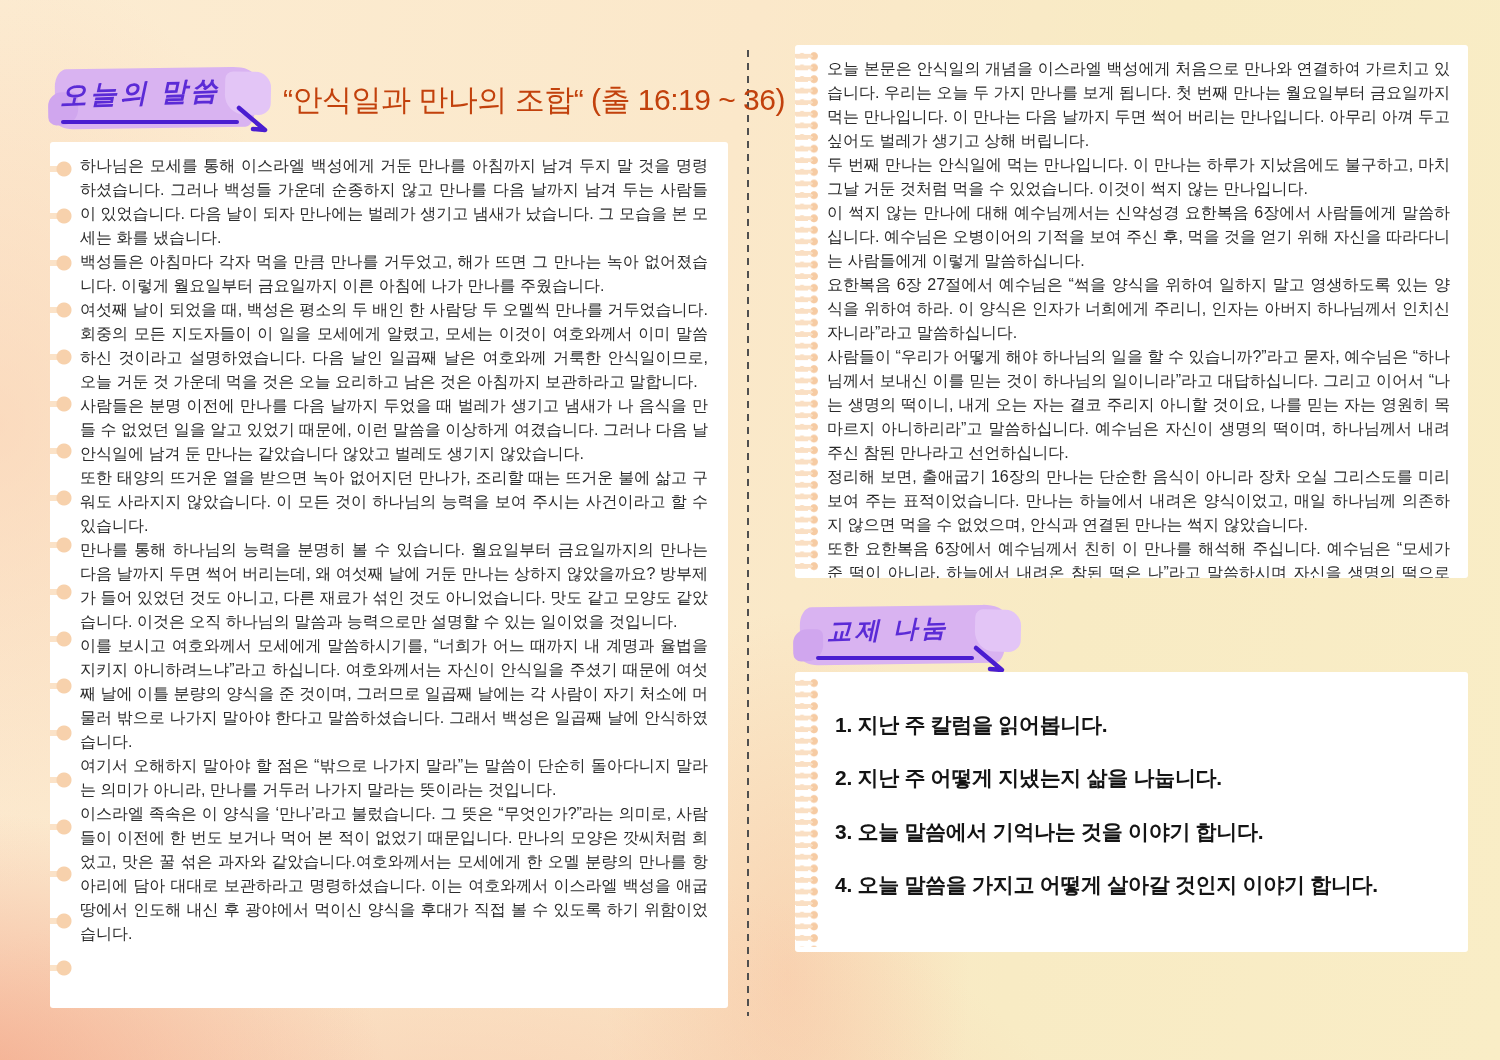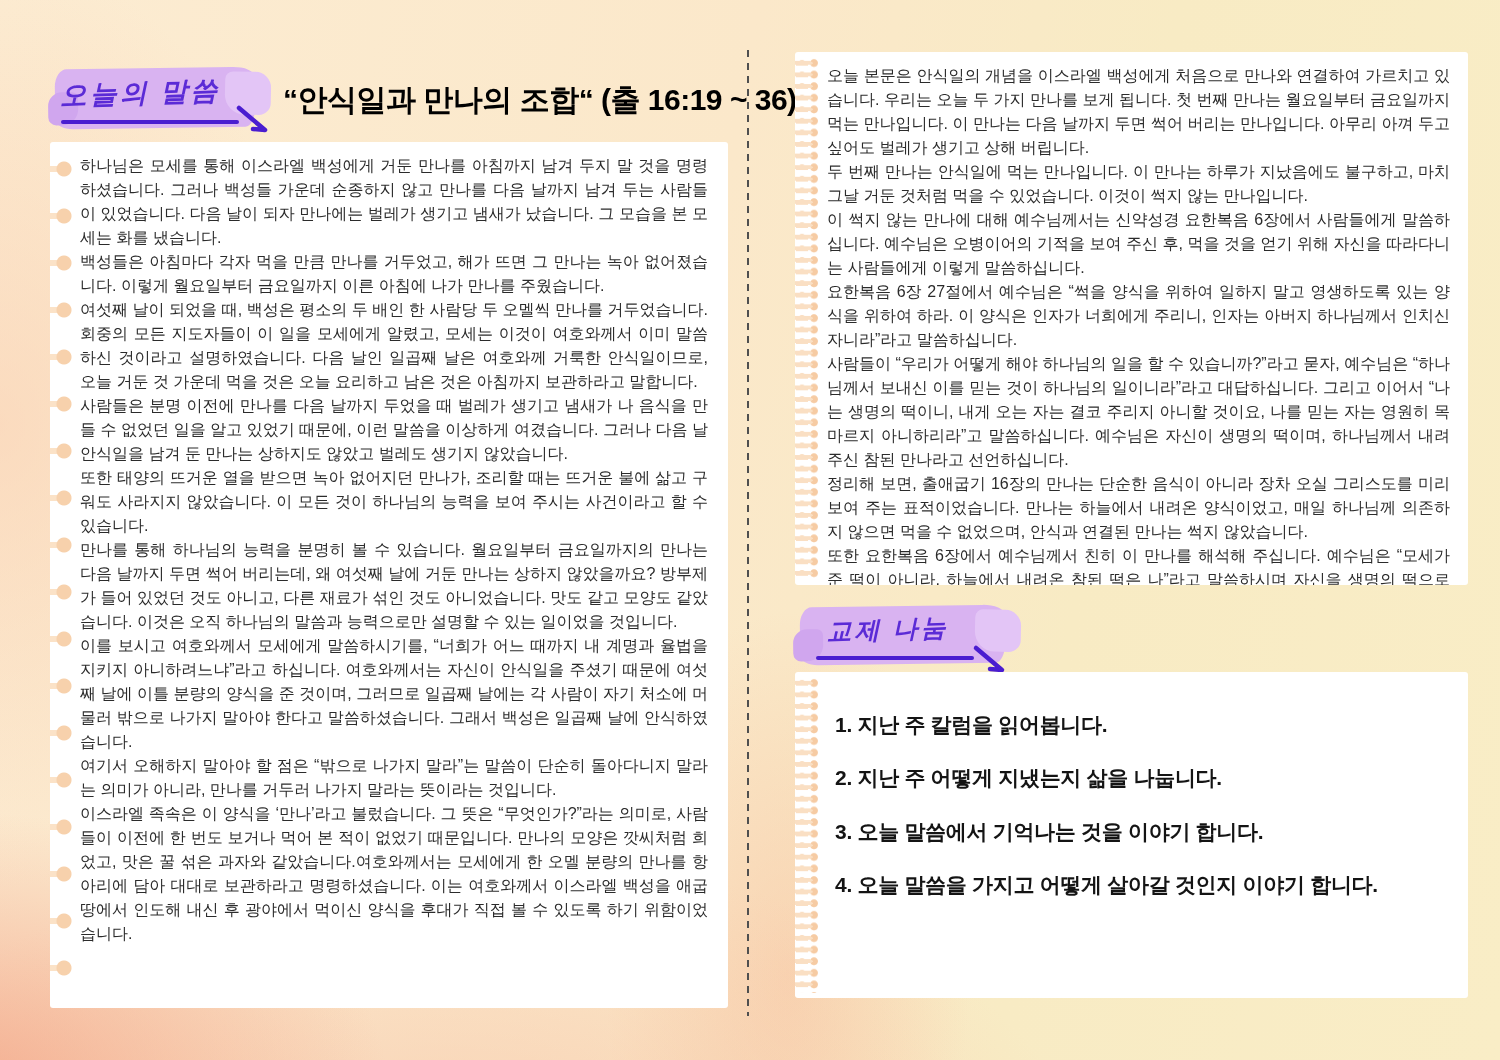--- a/index.html
+++ b/index.html
@@ -40,21 +40,21 @@
     font-size:27px; font-weight:bold; font-style:italic;
     color:#5b2bd6; letter-spacing:3px; transform:rotate(-2deg);
   }
   .badge-underline {
     position:absolute; left:6px; bottom:4px; height:4px; background:#4a1dd0; border-radius:2px;
   }
   .badge-arrow { position:absolute; width:36px; height:32px; }
   
   .main-title {
     position:absolute; left:283px; top:80px;
-    font-size:30px; font-weight:700; color:#000000; letter-spacing:-0.5px;
+    font-size:30px; font-weight:400; color:#c2410c; letter-spacing:-0.5px;
   }
   
   .card {
     position:absolute; background:#ffffff; border-radius:3px; overflow:hidden;
   }
   .card-body {
     position:absolute; inset:0; overflow:hidden;
   }
   .sermon-text { padding:12px 20px 12px 30px; }
   .sermon-text p {
@@ -98,30 +98,30 @@
 </div>
 
 <h1 class="main-title">“안식일과 만나의 조합“ (출 16:19 ~ 36)</h1>
 
 <div class="card" style="left:50px;top:142px;width:678px;height:866px">
   <div class="left-pins"></div>
   <div class="card-body sermon-text">
       <p>하나님은 모세를 통해 이스라엘 백성에게 거둔 만나를 아침까지 남겨 두지 말 것을 명령하셨습니다. 그러나 백성들 가운데 순종하지 않고 만나를 다음 날까지 남겨 두는 사람들이 있었습니다. 다음 날이 되자 만나에는 벌레가 생기고 냄새가 났습니다. 그 모습을 본 모세는 화를 냈습니다.</p>
       <p>백성들은 아침마다 각자 먹을 만큼 만나를 거두었고, 해가 뜨면 그 만나는 녹아 없어졌습니다. 이렇게 월요일부터 금요일까지 이른 아침에 나가 만나를 주웠습니다.</p>
       <p>여섯째 날이 되었을 때, 백성은 평소의 두 배인 한 사람당 두 오멜씩 만나를 거두었습니다. 회중의 모든 지도자들이 이 일을 모세에게 알렸고, 모세는 이것이 여호와께서 이미 말씀하신 것이라고 설명하였습니다. 다음 날인 일곱째 날은 여호와께 거룩한 안식일이므로, 오늘 거둔 것 가운데 먹을 것은 오늘 요리하고 남은 것은 아침까지 보관하라고 말합니다.</p>
-      <p>사람들은 분명 이전에 만나를 다음 날까지 두었을 때 벌레가 생기고 냄새가 나 음식을 만들 수 없었던 일을 알고 있었기 때문에, 이런 말씀을 이상하게 여겼습니다. 그러나 다음 날 안식일을 남겨 둔 만나는 상하지도 않았고 벌레도 생기지 않았습니다.</p>
+      <p>사람들은 분명 이전에 만나를 다음 날까지 두었을 때 벌레가 생기고 냄새가 나 음식을 만들 수 없었던 일을 알고 있었기 때문에, 이런 말씀을 이상하게 여겼습니다. 그러나 다음 날 안식일에 남겨 둔 만나는 같았습니다 않았고 벌레도 생기지 않았습니다.</p>
       <p>또한 태양의 뜨거운 열을 받으면 녹아 없어지던 만나가, 조리할 때는 뜨거운 불에 삶고 구워도 사라지지 않았습니다. 이 모든 것이 하나님의 능력을 보여 주시는 사건이라고 할 수 있습니다.</p>
       <p>만나를 통해 하나님의 능력을 분명히 볼 수 있습니다. 월요일부터 금요일까지의 만나는 다음 날까지 두면 썩어 버리는데, 왜 여섯째 날에 거둔 만나는 상하지 않았을까요? 방부제가 들어 있었던 것도 아니고, 다른 재료가 섞인 것도 아니었습니다. 맛도 같고 모양도 같았습니다. 이것은 오직 하나님의 말씀과 능력으로만 설명할 수 있는 일이었을 것입니다.</p>
       <p>이를 보시고 여호와께서 모세에게 말씀하시기를, “너희가 어느 때까지 내 계명과 율법을 지키지 아니하려느냐”라고 하십니다. 여호와께서는 자신이 안식일을 주셨기 때문에 여섯째 날에 이틀 분량의 양식을 준 것이며, 그러므로 일곱째 날에는 각 사람이 자기 처소에 머물러 밖으로 나가지 말아야 한다고 말씀하셨습니다. 그래서 백성은 일곱째 날에 안식하였습니다.</p>
       <p>여기서 오해하지 말아야 할 점은 “밖으로 나가지 말라”는 말씀이 단순히 돌아다니지 말라는 의미가 아니라, 만나를 거두러 나가지 말라는 뜻이라는 것입니다.</p>
       <p>이스라엘 족속은 이 양식을 ‘만나’라고 불렀습니다. 그 뜻은 “무엇인가?”라는 의미로, 사람들이 이전에 한 번도 보거나 먹어 본 적이 없었기 때문입니다. 만나의 모양은 깟씨처럼 희었고, 맛은 꿀 섞은 과자와 같았습니다.여호와께서는 모세에게 한 오멜 분량의 만나를 항아리에 담아 대대로 보관하라고 명령하셨습니다. 이는 여호와께서 이스라엘 백성을 애굽 땅에서 인도해 내신 후 광야에서 먹이신 양식을 후대가 직접 볼 수 있도록 하기 위함이었습니다.</p>
     </div>
 </div>
 
-<div class="card" style="left:795px;top:52px;width:673px;height:533px">
+<div class="card" style="left:795px;top:45px;width:673px;height:533px">
   <div class="right-ticks"></div>
   <div class="card-body sermon-text" style="padding:12px 18px 12px 32px">
       <p>오늘 본문은 안식일의 개념을 이스라엘 백성에게 처음으로 만나와 연결하여 가르치고 있습니다. 우리는 오늘 두 가지 만나를 보게 됩니다. 첫 번째 만나는 월요일부터 금요일까지 먹는 만나입니다. 이 만나는 다음 날까지 두면 썩어 버리는 만나입니다. 아무리 아껴 두고 싶어도 벌레가 생기고 상해 버립니다.</p>
       <p>두 번째 만나는 안식일에 먹는 만나입니다. 이 만나는 하루가 지났음에도 불구하고, 마치 그날 거둔 것처럼 먹을 수 있었습니다. 이것이 썩지 않는 만나입니다.</p>
       <p>이 썩지 않는 만나에 대해 예수님께서는 신약성경 요한복음 6장에서 사람들에게 말씀하십니다. 예수님은 오병이어의 기적을 보여 주신 후, 먹을 것을 얻기 위해 자신을 따라다니는 사람들에게 이렇게 말씀하십니다.</p>
       <p>요한복음 6장 27절에서 예수님은 “썩을 양식을 위하여 일하지 말고 영생하도록 있는 양식을 위하여 하라. 이 양식은 인자가 너희에게 주리니, 인자는 아버지 하나님께서 인치신 자니라”라고 말씀하십니다.</p>
       <p>사람들이 “우리가 어떻게 해야 하나님의 일을 할 수 있습니까?”라고 묻자, 예수님은 “하나님께서 보내신 이를 믿는 것이 하나님의 일이니라”라고 대답하십니다. 그리고 이어서 “나는 생명의 떡이니, 내게 오는 자는 결코 주리지 아니할 것이요, 나를 믿는 자는 영원히 목마르지 아니하리라”고 말씀하십니다. 예수님은 자신이 생명의 떡이며, 하나님께서 내려주신 참된 만나라고 선언하십니다.</p>
       <p>정리해 보면, 출애굽기 16장의 만나는 단순한 음식이 아니라 장차 오실 그리스도를 미리 보여 주는 표적이었습니다. 만나는 하늘에서 내려온 양식이었고, 매일 하나님께 의존하지 않으면 먹을 수 없었으며, 안식과 연결된 만나는 썩지 않았습니다.</p>
       <p>또한 요한복음 6장에서 예수님께서 친히 이 만나를 해석해 주십니다. 예수님은 “모세가 준 떡이 아니라, 하늘에서 내려온 참된 떡은 나”라고 말씀하시며 자신을 생명의 떡으로 계시하셨습니다. 광야의 만나는 육체의 생명을 잠시 유지시켰지만, 예수님은 영원히 썩지 않는 생명을 주시는 참된 만나이십니다.</p>
     </div>
@@ -129,21 +129,21 @@
 
 <div class="badge" style="left:800px;top:606px;width:205px;height:58px">
   <div class="brush"></div>
   <span class="badge-text" style="font-size:25px">교제 나눔</span>
   <div class="badge-underline" style="width:158px;left:16px"></div>
   <svg class="badge-arrow" style="left:172px;bottom:-12px" viewBox="0 0 36 32">
     <path d="M4 4 L30 26 L18 25" fill="none" stroke="#4a1dd0" stroke-width="4.5" stroke-linecap="round" stroke-linejoin="round"></path>
   </svg>
 </div>
 
-<div class="card" style="left:795px;top:672px;width:673px;height:326px">
+<div class="card" style="left:795px;top:672px;width:673px;height:280px">
   <div class="right-ticks"></div>
   <div class="card-body fellowship-list">
       <p>1. 지난 주 칼럼을 읽어봅니다.</p>
       <p>2. 지난 주 어떻게 지냈는지 삶을 나눕니다.</p>
       <p>3. 오늘 말씀에서 기억나는 것을 이야기 합니다.</p>
       <p>4. 오늘 말씀을 가지고 어떻게  살아갈 것인지 이야기 합니다.</p>
     </div>
 </div>
 
 </body></html>

